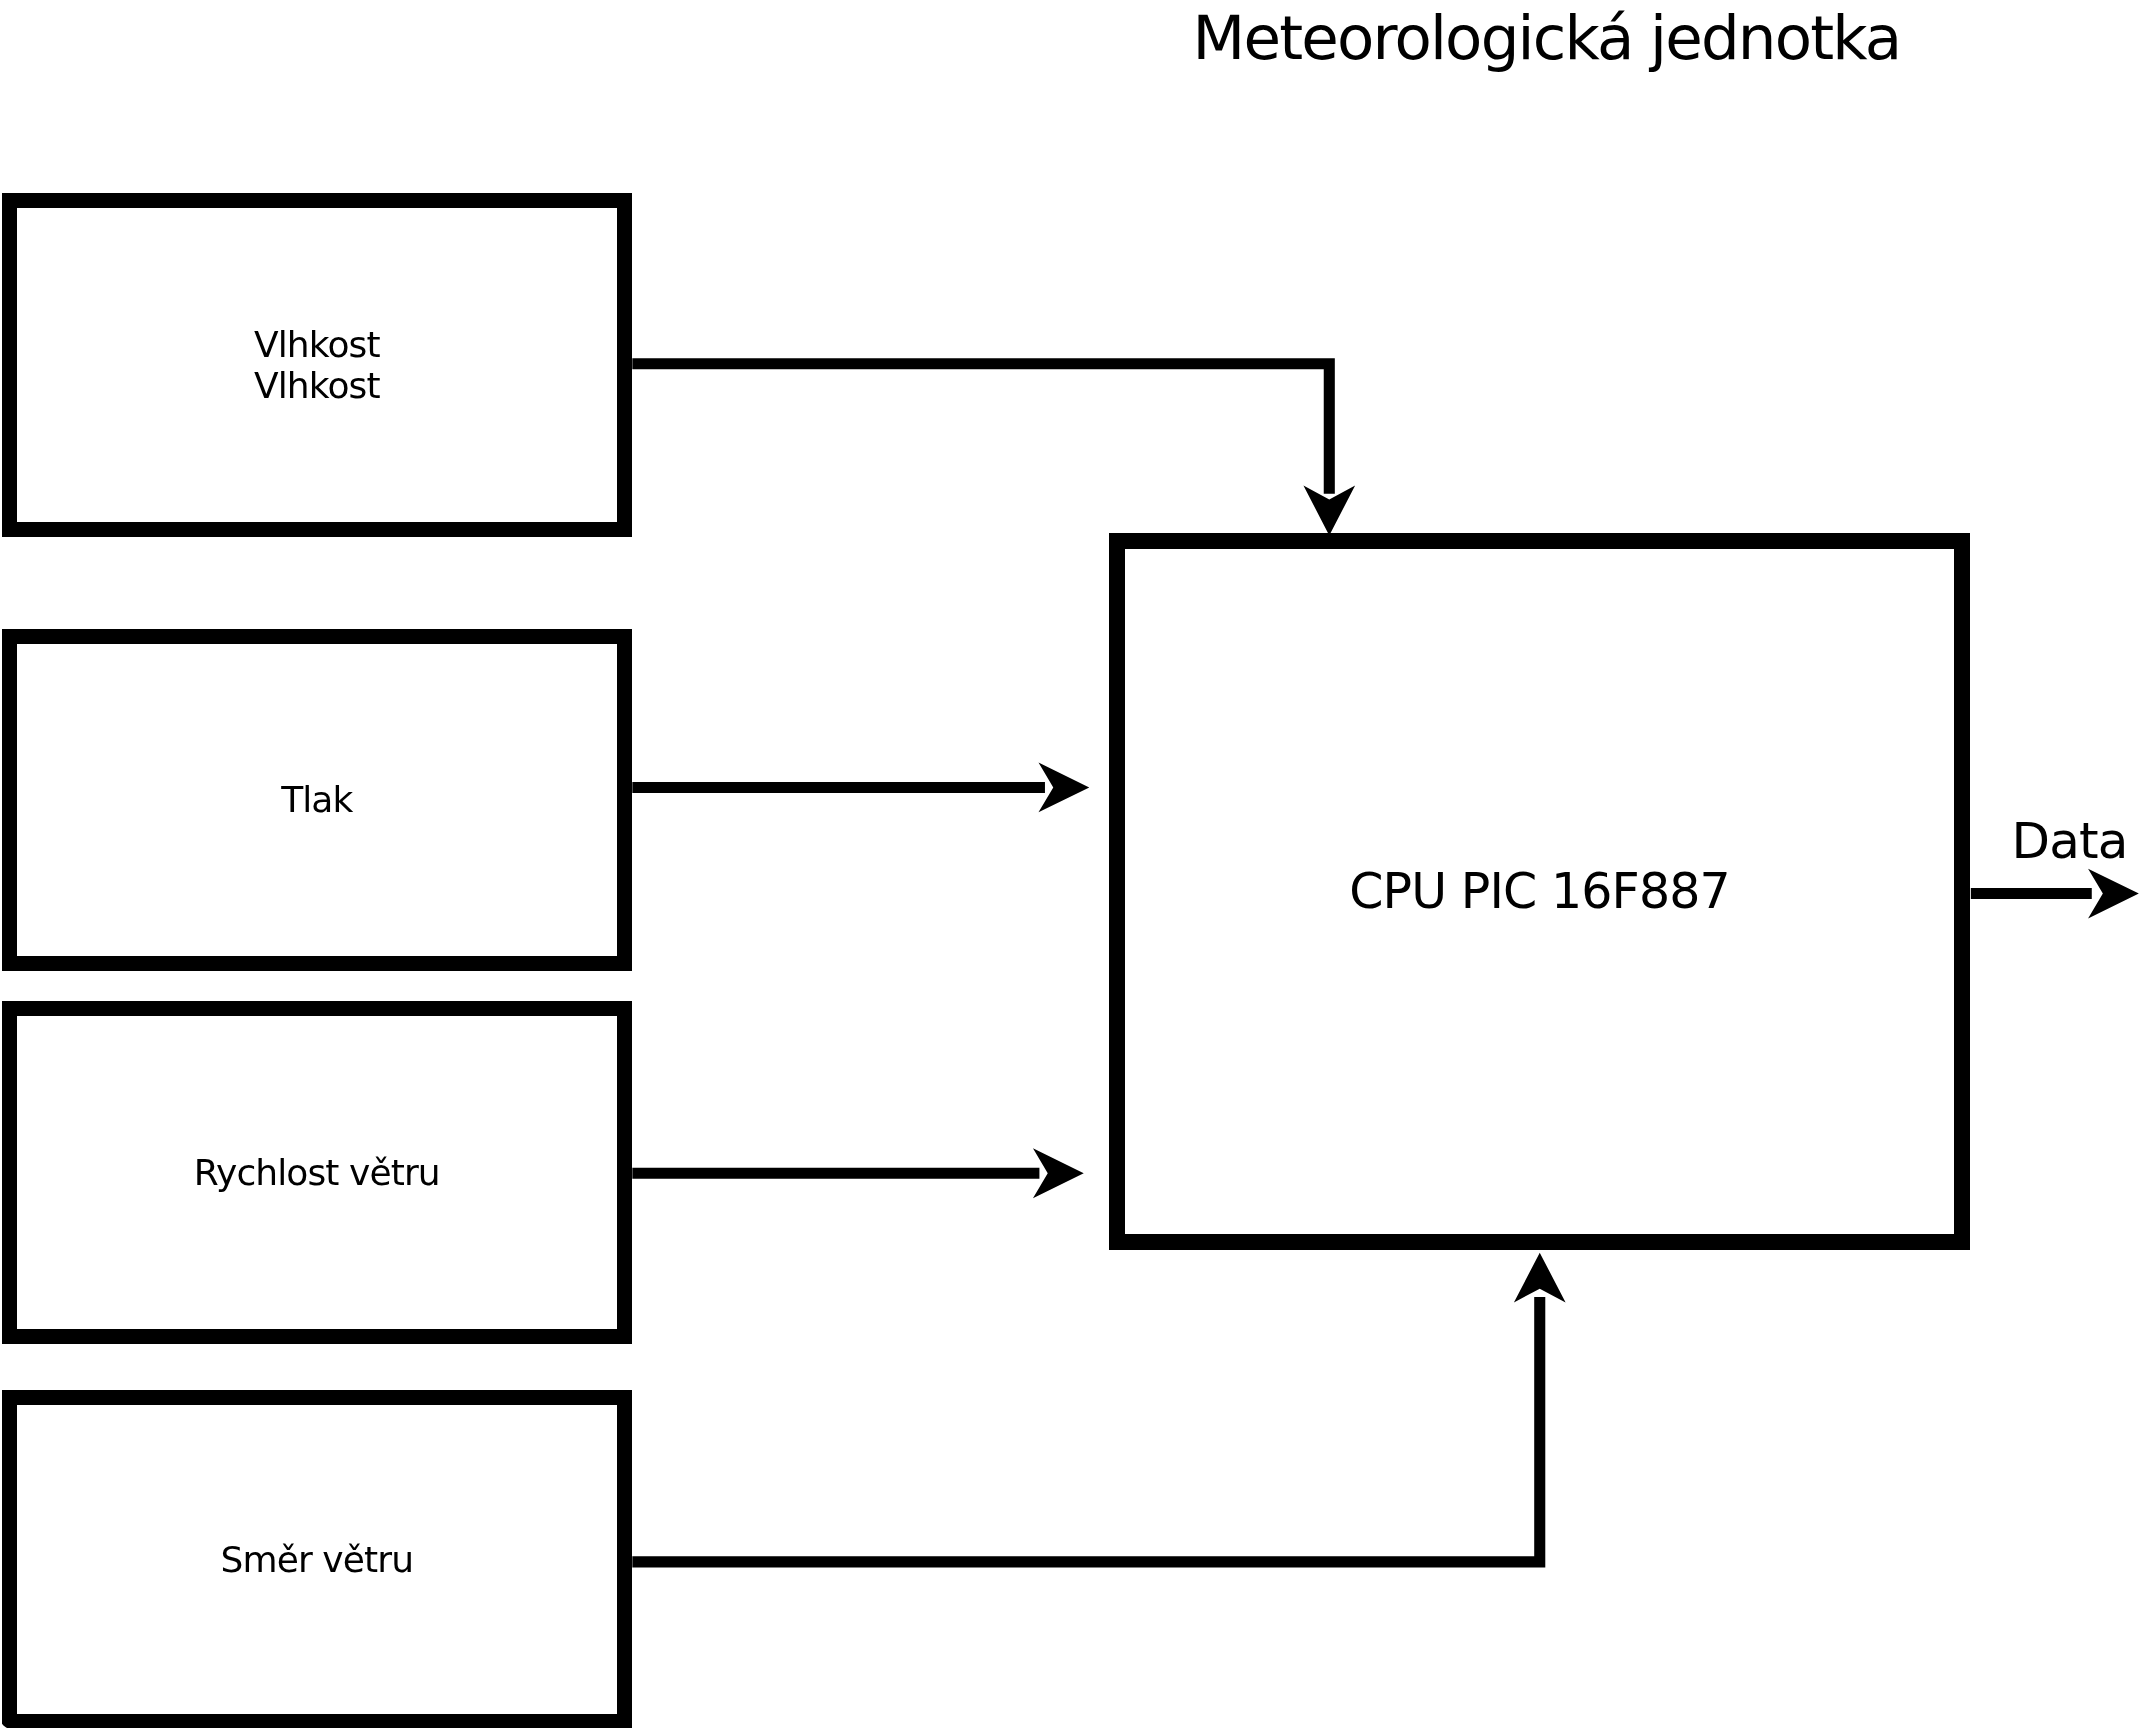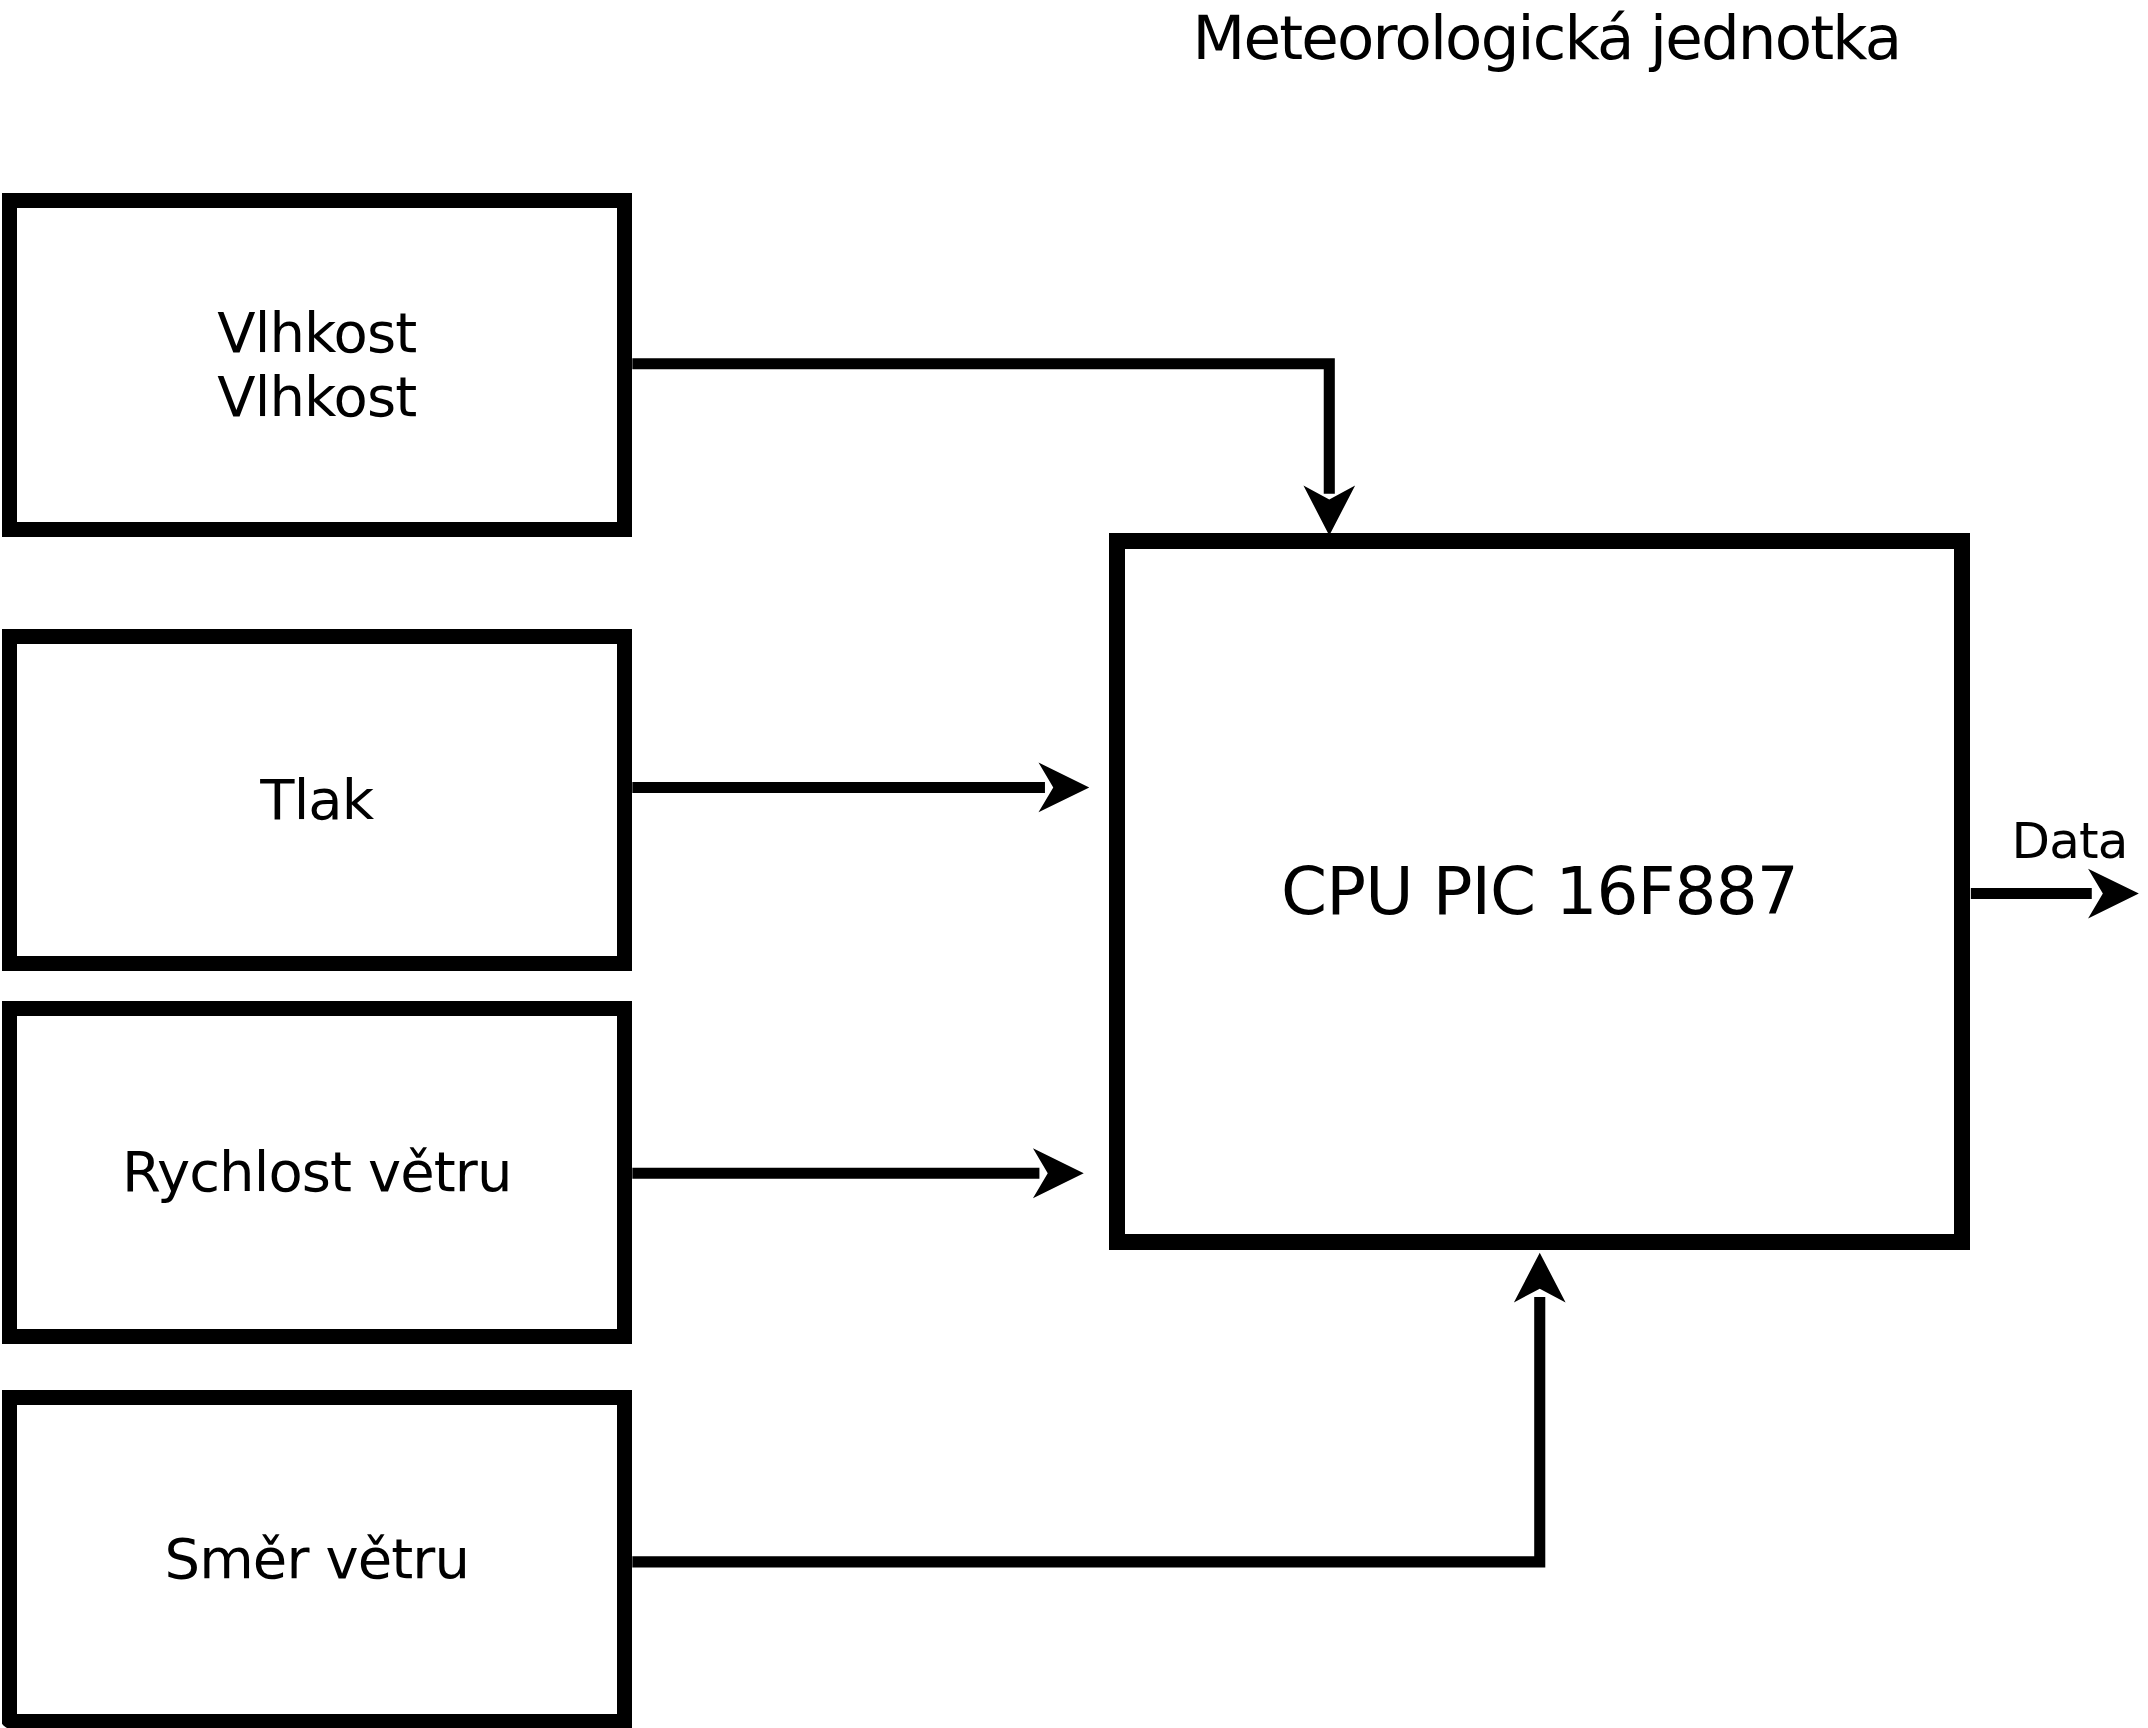--- a/index.html
+++ b/index.html
@@ -32,42 +32,42 @@
     left: 1.8px;
     width: 630px;
     border: 15.7px solid #000000;
     box-sizing: border-box;
     background: #ffffff;
     display: flex;
     flex-direction: column;
     align-items: center;
     justify-content: center;
     text-align: center;
-    font-size: 56px;
+    font-size: 36px;
     letter-spacing: -0.9px;
     line-height: 1.15;
   }
   #box-vlhkost { top: 193px;  height: 344px; }
   #box-tlak    { top: 629px;  height: 342px; }
   #box-rychlost{ top: 1001px; height: 343px; }
   #box-smer    { top: 1390px; height: 339px; }
   .cpu-box {
     position: absolute;
     left: 1109px;
     top: 533px;
     width: 861px;
     height: 717px;
     border: 16.6px solid #000000;
     box-sizing: border-box;
     background: #ffffff;
     display: flex;
     align-items: center;
     justify-content: center;
     text-align: center;
-    font-size: 66px;
+    font-size: 49px;
     letter-spacing: -0.9px;
   }
   .data-label {
     position: absolute;
     left: 1984px;
     top: 812px;
     width: 171px;
     text-align: center;
     font-size: 50px;
     letter-spacing: -0.9px;

